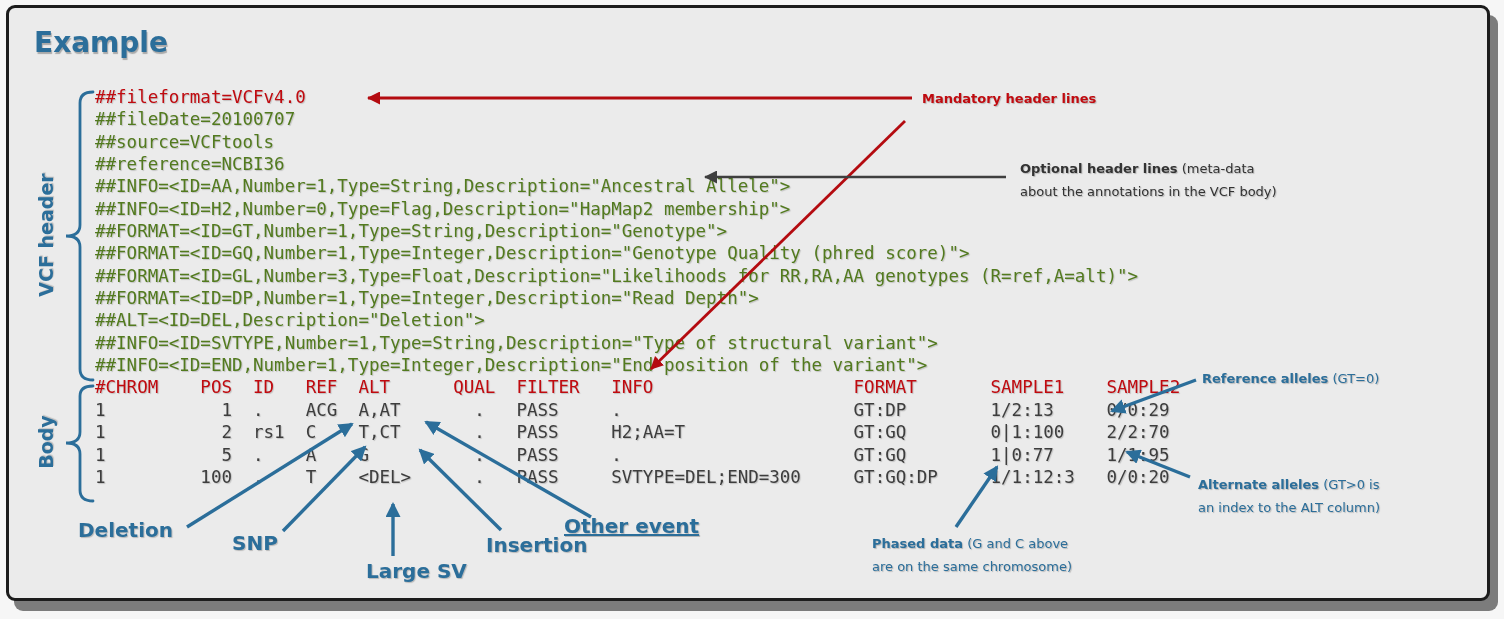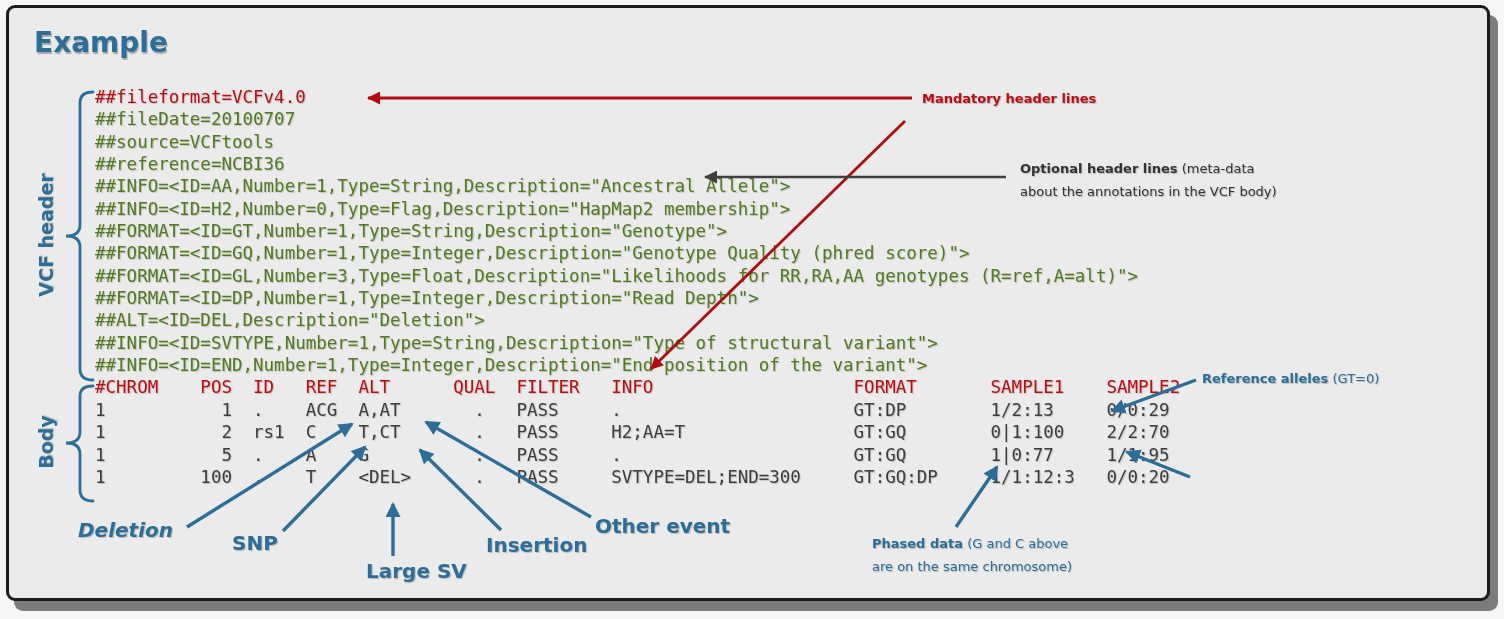--- a/index.html
+++ b/index.html
@@ -75,25 +75,30 @@
     <b>Optional header lines</b>
     <span>(meta-data</span><br>
     <span>about the annotations in the VCF body)</span>
   </div>
 
   <div class="ann" style="left:1202px;top:367px;">
     <b>Reference alleles</b>
     <span>(GT=0)</span>
   </div>
 
+  <div class="ann" style="left:1198px;top:473px;">
+    <b>Alternate alleles</b>
+    <span>(GT&gt;0 is</span><br>
+    <span>an index to the ALT column)</span>
+  </div>
 
   <div class="ann" style="left:872px;top:532px;">
     <b>Phased data</b>
     <span>(G and C above</span><br>
     <span>are on the same chromosome)</span>
   </div>
 
-  <div class="ann bluebold" style="left:78px;top:519px;font-style:italic;">Deletion</div>
+  <div class="ann bluebold" style="left:78px;top:519px;">Deletion</div>
   <div class="ann bluebold" style="left:232px;top:532px;">SNP</div>
   <div class="ann bluebold" style="left:342px;top:560px;margin-left:24px;">Large SV</div>
   <div class="ann bluebold" style="left:486px;top:534px;">Insertion</div>
-  <div class="ann bluebold" style="left:595px;top:515px;">Other event</div>
+  <div class="ann bluebold" style="left:564px;top:515px;text-decoration:underline;">Other event</div>
 </div>
 
 </body></html>

